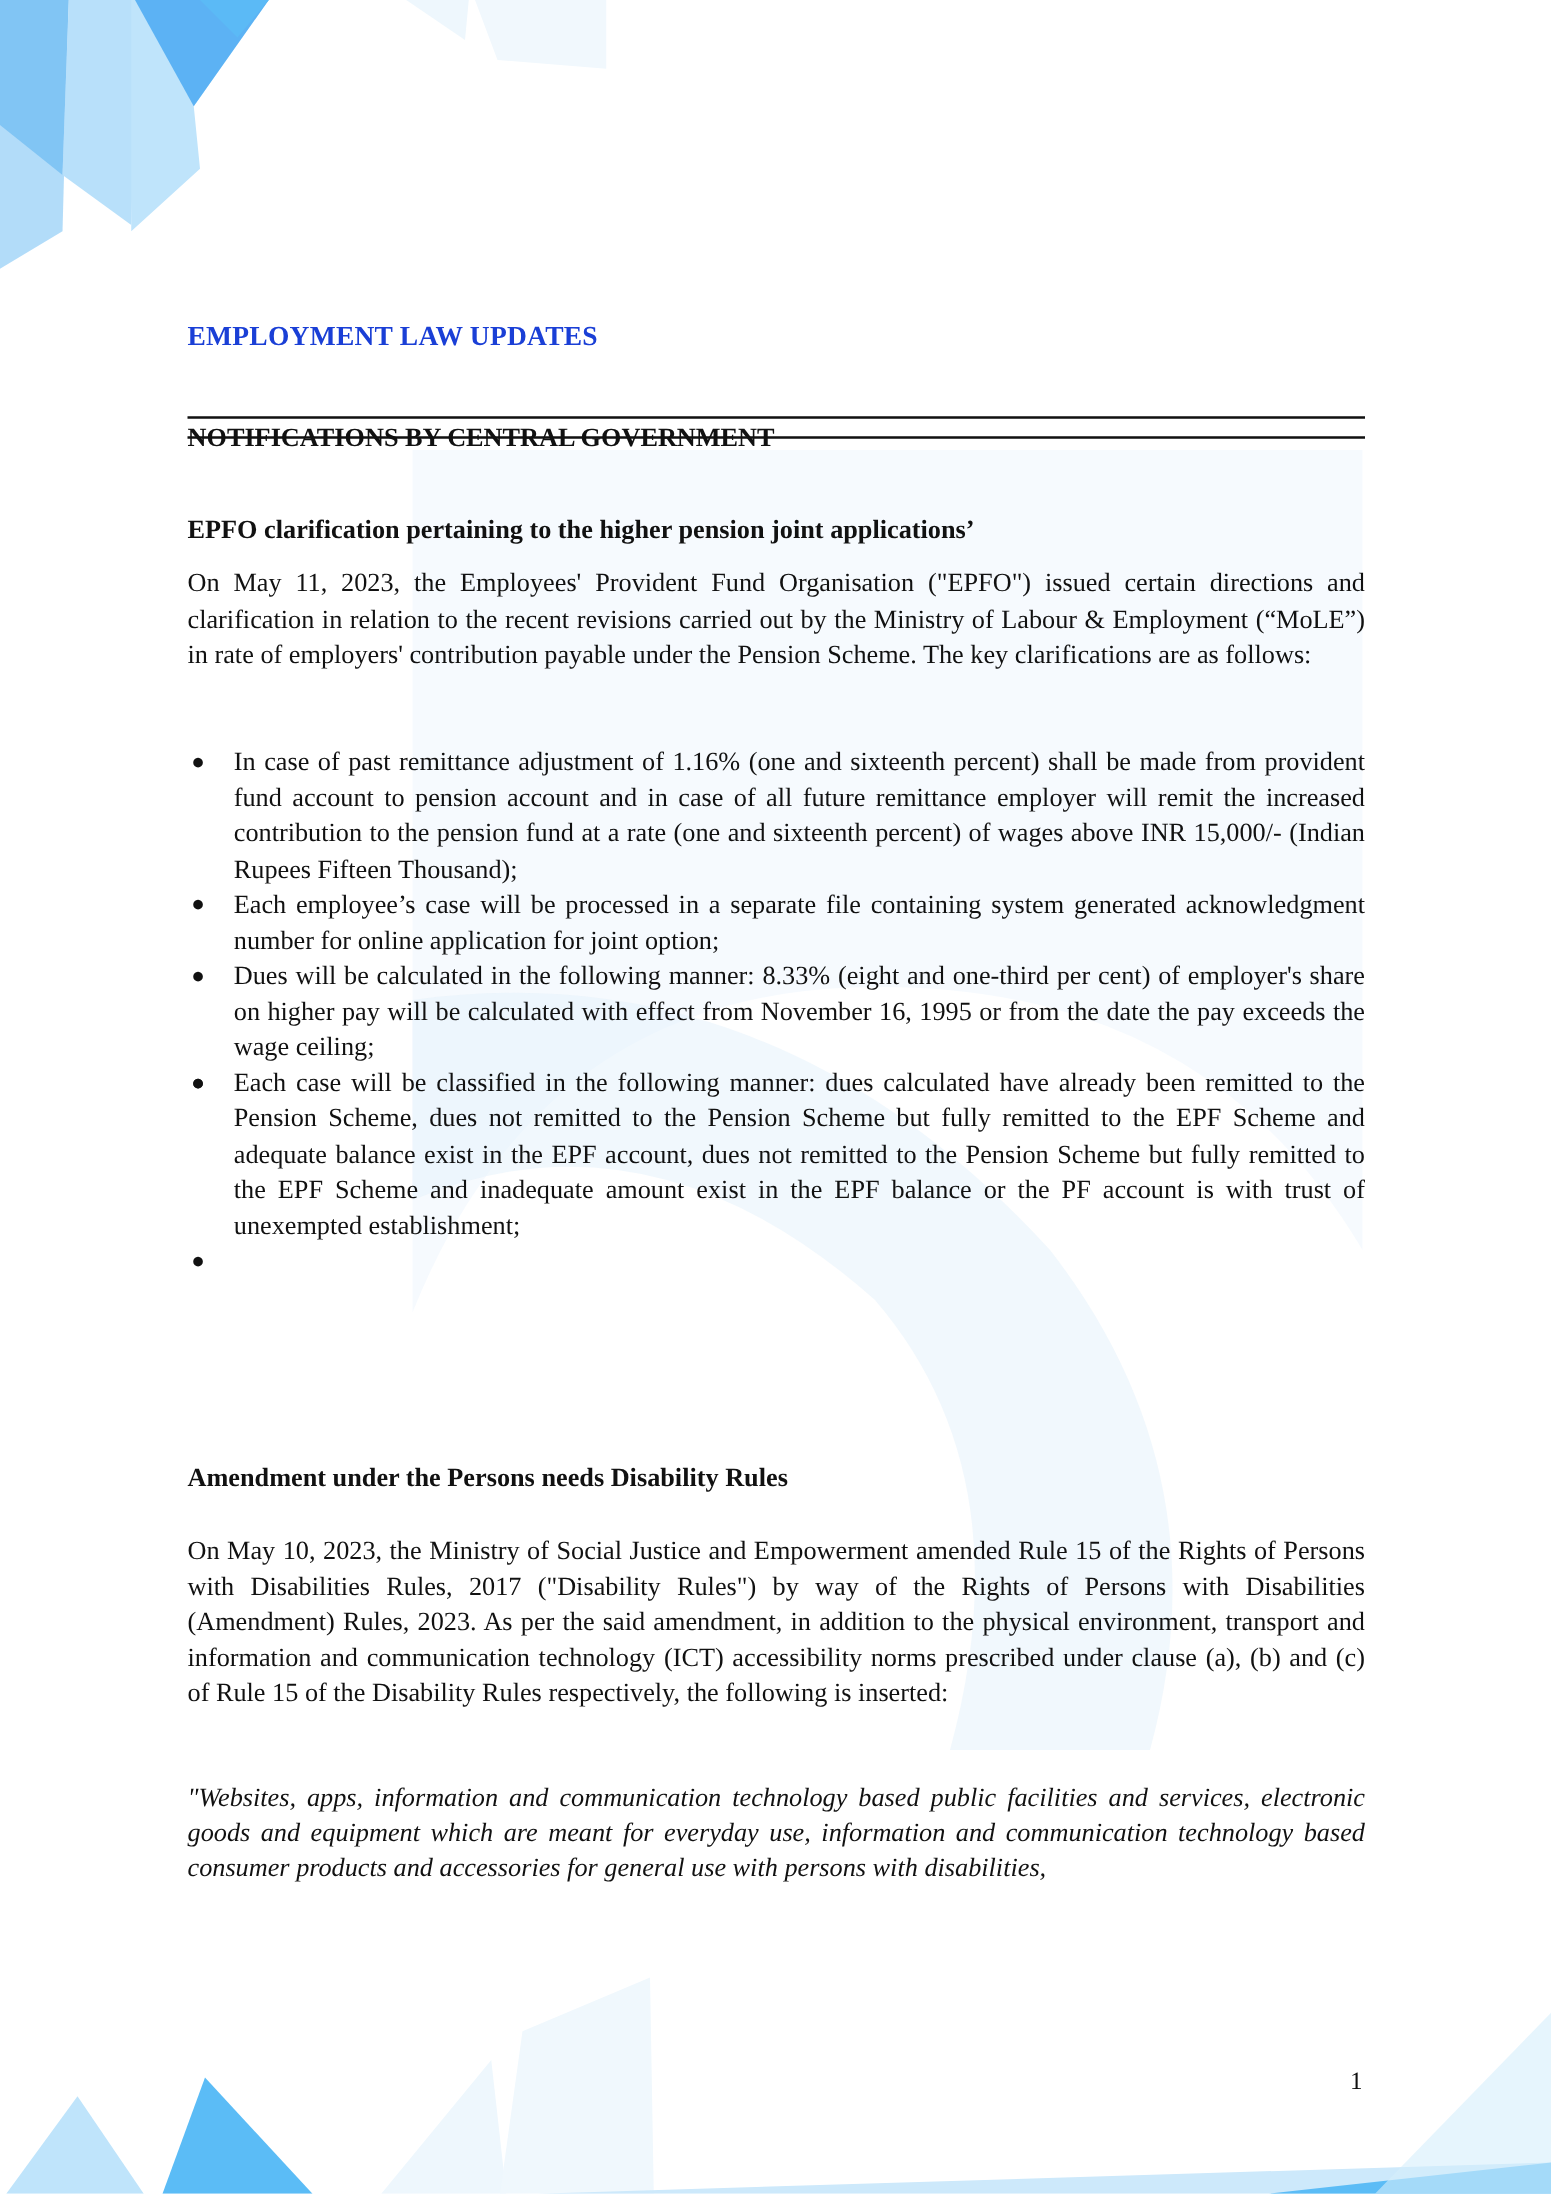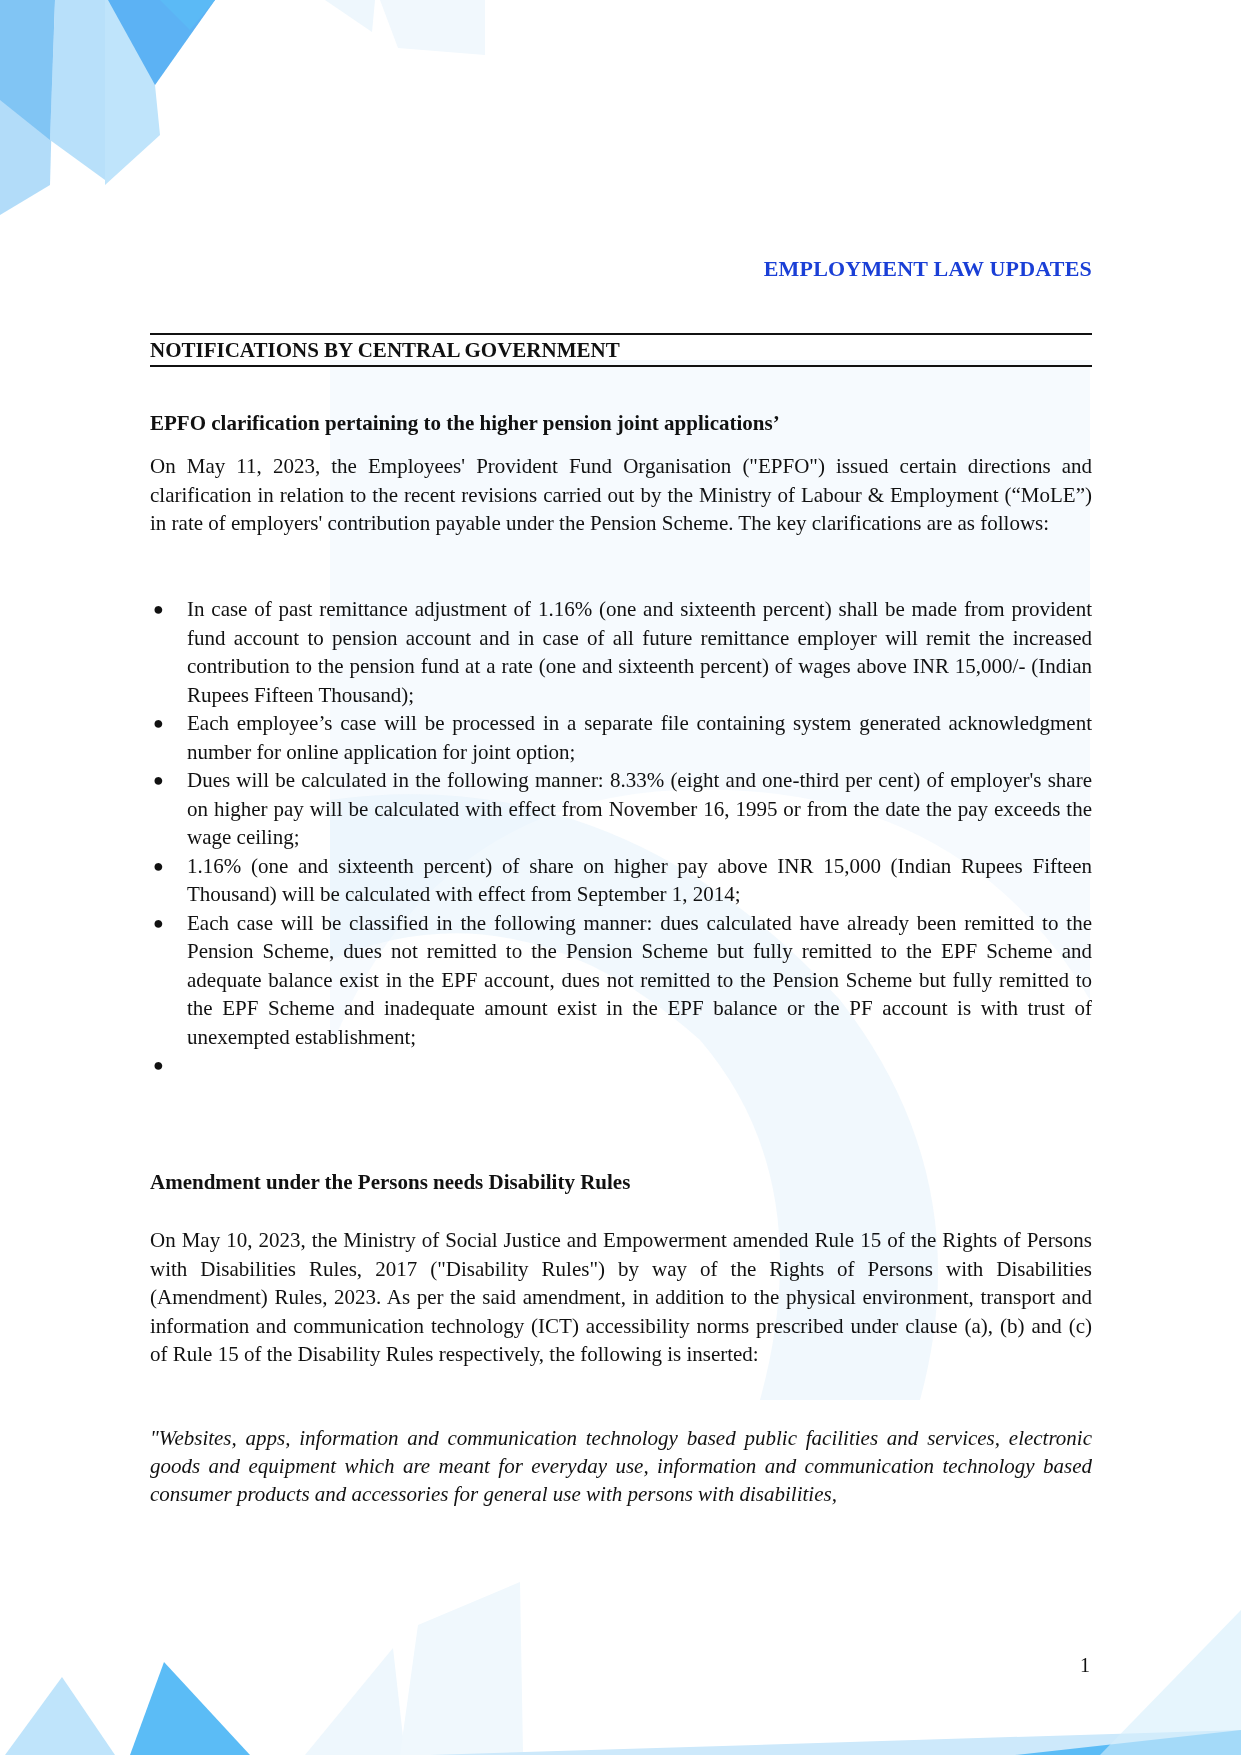--- a/index.html
+++ b/index.html
@@ -5,25 +5,25 @@
   html, body { margin: 0; padding: 0; }
   body {
     width: 1241px; height: 1755px; position: relative; overflow: hidden;
     background: #ffffff;
     font-family: "Liberation Serif", "DejaVu Serif", serif;
     color: #111;
   }
   .deco { position: absolute; left: 0; top: 0; width: 1241px; height: 1755px; z-index: 0; }
   .page { position: absolute; left: 150px; top: 0; width: 942px; z-index: 1; }
   .title {
-    position: absolute; top: 256px; left: 0; width: 942px; text-align: right;
+    position: absolute; top: 256px; left: 0; width: 942px; text-align: left;
     color: #1a3fd6; font-weight: bold; font-size: 22px; letter-spacing: 0.2px;
   }
   .section-head {
-    position: absolute; top: 333px; left: 0; width: 942px; height: 34px;
+    position: absolute; top: 333px; left: 0; width: 942px; height: 18px;
     border-top: 2px solid #111; border-bottom: 2px solid #111;
     box-sizing: border-box; font-weight: bold; font-size: 21px; line-height: 30px;
   }
   .h2 { position: absolute; left: 0; font-weight: bold; font-size: 21px; }
   .para {
     position: absolute; left: 0; width: 942px; font-size: 21px; line-height: 28.5px;
     text-align: justify;
   }
   .bullets { position: absolute; left: 0; width: 942px; top: 595px; margin: 0; padding: 0; list-style: none; }
   .bullets li {
@@ -72,21 +72,21 @@
   <div class="section-head">NOTIFICATIONS BY CENTRAL GOVERNMENT</div>
 
   <div class="h2" style="top:411px;">EPFO clarification pertaining to the higher pension joint applications’</div>
 
   <div class="para" style="top:452px;"><span>On May 11, 2023, the Employees' Provident Fund Organisation ("</span><b>EPFO</b><span>") issued certain directions and clarification in relation to the recent revisions carried out by the Ministry of Labour &amp; Employment (“</span><b>MoLE</b><span>”) in rate of employers' contribution payable under the Pension Scheme. The key clarifications are as follows:</span></div>
 
   <ul class="bullets">
     <li><span class="dot">●</span><span>In case of past remittance adjustment of 1.16% (one and sixteenth percent) shall be made from provident fund account to pension account and in case of all future remittance employer will remit the increased contribution to the pension fund at a rate (one and sixteenth percent) of wages above INR 15,000/- (Indian Rupees Fifteen Thousand);</span></li>
     <li><span class="dot">●</span><span>Each employee’s case will be processed in a separate file containing system generated acknowledgment number for online application for joint option;</span></li>
     <li><span class="dot">●</span><span>Dues will be calculated in the following manner: 8.33% (eight and one-third per cent) of employer's share on higher pay will be calculated with effect from November 16, 1995 or from the date the pay exceeds the wage ceiling;</span></li>
-    <li><span class="dot">●</span><span>1.16% (one and sixteenth percent) of share on higher pay above INR 15,000 (Indian Rupees Fifteen Thousand) will be calculated with effect from September 1, 2014;</span></li>
+    <li><span class="dot">●</span></li>
     <li><span class="dot">●</span><span>Each case will be classified in the following manner: dues calculated have already been remitted to the Pension Scheme, dues not remitted to the Pension Scheme but fully remitted to the EPF Scheme and adequate balance exist in the EPF account, dues not remitted to the Pension Scheme but fully remitted to the EPF Scheme and inadequate amount exist in the EPF balance or the PF account is with trust of unexempted establishment;</span></li>
     <li><span class="dot">●</span></li>
   </ul>
 
   <div class="h2" style="top:1170px;">Amendment under the Persons needs Disability Rules</div>
 
   <div class="para" style="top:1226px;"><span>On May 10, 2023, the Ministry of Social Justice and Empowerment amended Rule 15 of the Rights of Persons with Disabilities Rules, 2017 ("</span><b>Disability Rules</b><span>") by way of the Rights of Persons with Disabilities (Amendment) Rules, 2023. As per the said amendment, in addition to the physical environment, transport and information and communication technology (ICT) accessibility norms prescribed under clause (a), (b) and (c) of Rule 15 of the Disability Rules respectively, the following is inserted:</span></div>
 
   <div class="quote">"Websites, apps, information and communication technology based public facilities and services, electronic goods and equipment which are meant for everyday use, information and communication technology based consumer products and accessories for general use with persons with disabilities,</div>
 </div>

